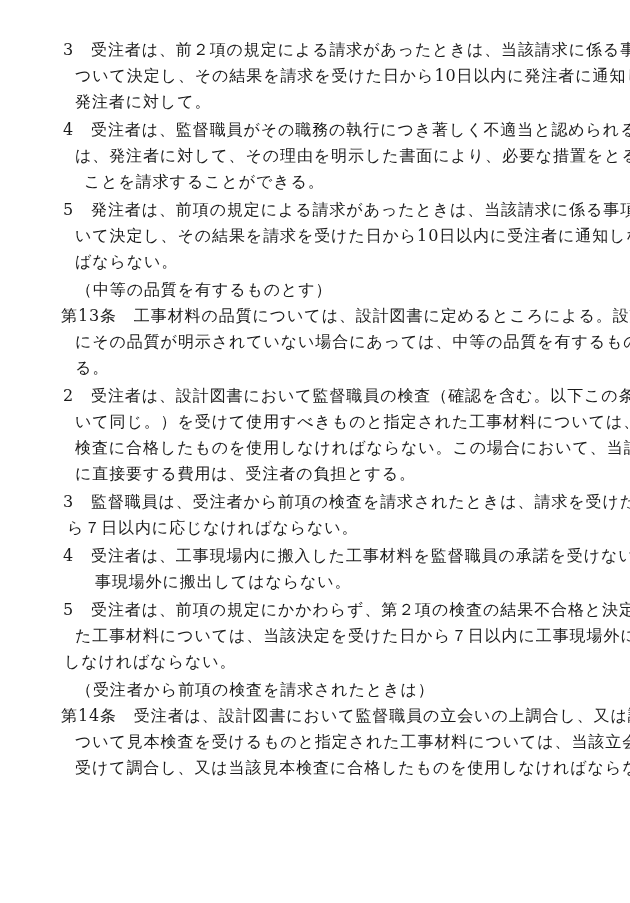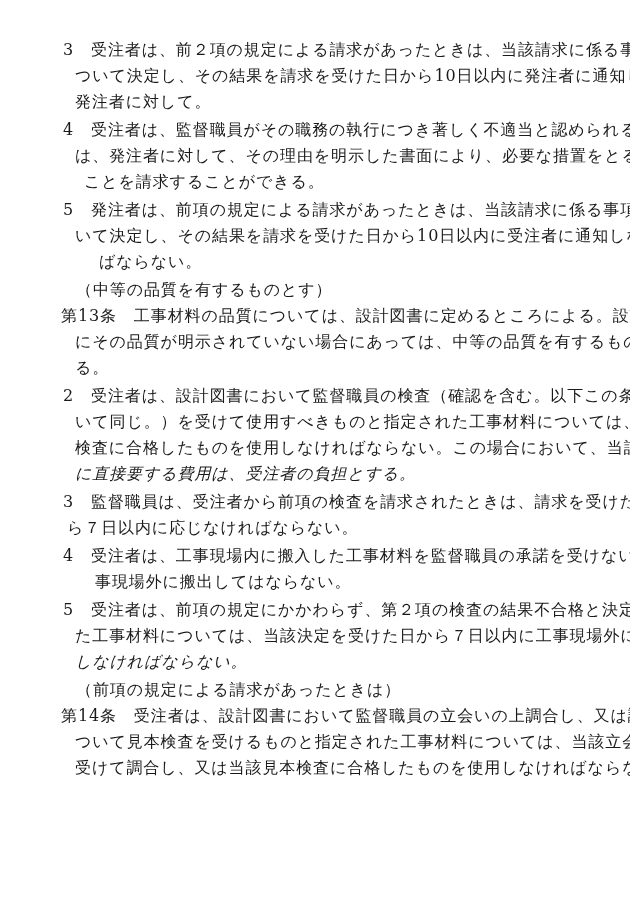--- a/index.html
+++ b/index.html
@@ -37,39 +37,39 @@
   <div class="line" style="left:63px; top:0px;">3　受注者は、前２項の規定による請求があったときは、当該請求に係る事項に</div>
   <div class="line" style="left:75px; top:26px;">ついて決定し、その結果を請求を受けた日から10日以内に発注者に通知しなけ</div>
   <div class="line" style="left:75px; top:52px;">発注者に対して。</div>
 
   <div class="line" style="left:63px; top:80px;">4　受注者は、監督職員がその職務の執行につき著しく不適当と認められるとき</div>
   <div class="line" style="left:75px; top:106px;">は、発注者に対して、その理由を明示した書面により、必要な措置をとるべき</div>
   <div class="line" style="left:84px; top:132px;">ことを請求することができる。</div>
 
   <div class="line" style="left:63px; top:160px;">5　発注者は、前項の規定による請求があったときは、当該請求に係る事項につ</div>
   <div class="line" style="left:75px; top:186px;">いて決定し、その結果を請求を受けた日から10日以内に受注者に通知しなけれ</div>
-  <div class="line" style="left:75px; top:212px;margin-left:24px;">ばならない。</div>
+  <div class="line" style="left:75px; top:212px;">ばならない。</div>
 
   <div class="line" style="left:76px; top:240px;">（中等の品質を有するものとす）</div>
   <div class="line" style="left:61px; top:266px;">第13条　工事材料の品質については、設計図書に定めるところによる。設計図書</div>
   <div class="line" style="left:75px; top:292px;">にその品質が明示されていない場合にあっては、中等の品質を有するものとす</div>
   <div class="line" style="left:75px; top:318px;">る。</div>
 
   <div class="line" style="left:63px; top:346px;">2　受注者は、設計図書において監督職員の検査（確認を含む。以下この条にお</div>
   <div class="line" style="left:75px; top:372px;">いて同じ。）を受けて使用すべきものと指定された工事材料については、当該</div>
   <div class="line" style="left:75px; top:398px;">検査に合格したものを使用しなければならない。この場合において、当該検査</div>
-  <div class="line" style="left:75px; top:424px;font-style:italic;">に直接要する費用は、受注者の負担とする。</div>
+  <div class="line" style="left:75px; top:424px;">に直接要する費用は、受注者の負担とする。</div>
 
   <div class="line" style="left:63px; top:452px;">3　監督職員は、受注者から前項の検査を請求されたときは、請求を受けた日か</div>
   <div class="line" style="left:67px; top:478px;">ら７日以内に応じなければならない。</div>
 
   <div class="line" style="left:63px; top:506px;">4　受注者は、工事現場内に搬入した工事材料を監督職員の承諾を受けないで工</div>
   <div class="line" style="left:75px; top:532px;margin-left:20px;">事現場外に搬出してはならない。</div>
 
   <div class="line" style="left:63px; top:560px;">5　受注者は、前項の規定にかかわらず、第２項の検査の結果不合格と決定され</div>
   <div class="line" style="left:75px; top:586px;">た工事材料については、当該決定を受けた日から７日以内に工事現場外に搬出</div>
-  <div class="line" style="left:75px; top:612px;font-style:italic;">しなければならない。</div>
+  <div class="line" style="left:64px; top:612px;">しなければならない。</div>
 
-  <div class="line" style="left:76px; top:640px;">（前項の規定による請求があったときは）</div>
+  <div class="line" style="left:76px; top:640px;">（受注者から前項の検査を請求されたときは）</div>
   <div class="line" style="left:61px; top:666px;">第14条　受注者は、設計図書において監督職員の立会いの上調合し、又は調合に</div>
   <div class="line" style="left:75px; top:692px;">ついて見本検査を受けるものと指定された工事材料については、当該立会いを</div>
   <div class="line" style="left:75px; top:718px;">受けて調合し、又は当該見本検査に合格したものを使用しなければならない。</div>
 </div>
 
 </body></html>

